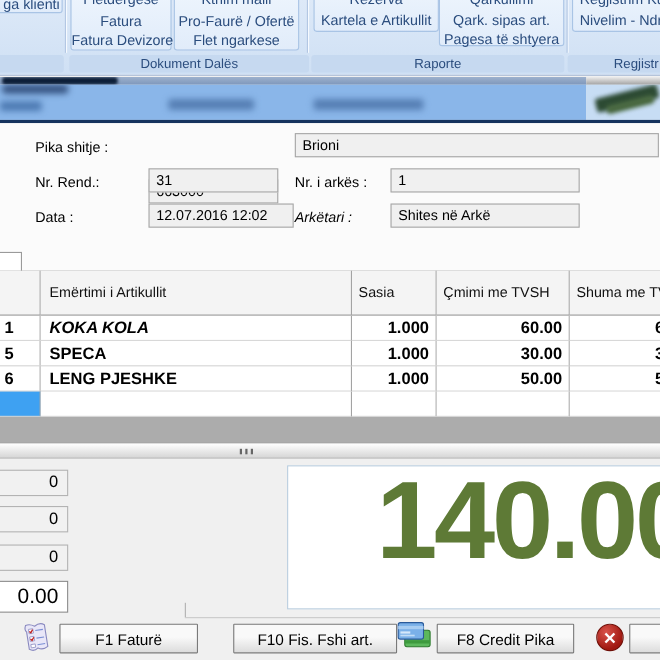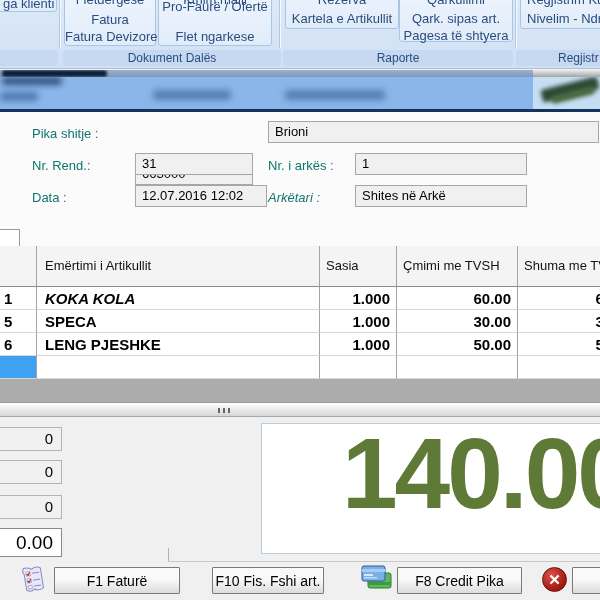--- a/index.html
+++ b/index.html
@@ -24,21 +24,21 @@
   .strip-left{left:0;top:70px;width:533px;height:7px;background:linear-gradient(#9db1cd,#7e97bb);overflow:hidden;}
   .strip-right{left:533px;top:70px;width:67px;height:7px;background:linear-gradient(#ececec,#a3a3a3);}
   .banner{left:0;top:77px;width:533px;height:32px;background:#8ab6e9;overflow:hidden;}
   .banner-right{left:533px;top:77px;width:67px;height:32px;background:#c7ddf4;overflow:hidden;}
   .smudge{position:absolute;filter:blur(3px);border-radius:3px;}
   .banner-bottom{left:0;top:109px;width:600px;height:3px;background:#16335e;}
 
   
   .formpanel{left:0;top:112px;width:600px;height:134px;background:#fbfbfb;}
   .cutbox{left:-30px;top:117px;width:48px;height:120px;background:#fff;border:1px solid #9a9a9a;}
-  .flabel{position:absolute;font-size:13px;color:#0f766e;white-space:nowrap;}
+  .flabel{position:absolute;font-size:13px;color:#000000;white-space:nowrap;}
   .field{position:absolute;background:#f0f0f0;border:1px solid #a6a6a6;
          font-size:13px;color:#000;line-height:20px;padding:0 6px;white-space:nowrap;overflow:hidden;}
 
   
   .grid{left:0;top:246px;width:600px;height:156px;overflow:hidden;background:#acacac;}
   .grow{position:absolute;left:0;width:640px;display:flex;}
   .cell{box-sizing:border-box;border-right:1px solid #a3a3a3;border-bottom:1px solid #d8d8d8;
         overflow:hidden;white-space:nowrap;}
   .hcell{background:#f4f4f4;border-bottom:1px solid #8a8a8a;font-size:13px;color:#111;
          display:flex;align-items:center;line-height:16px;}
@@ -85,21 +85,21 @@
 
   <div class="rsep" style="left:59px;"></div>
 
   <div class="rbox" style="left:64px;top:-30px;width:90px;height:74px;">
     <span class="rline" style="top:21px;">Fletdërgesë</span>
     <span class="rline" style="top:41px;">Fatura</span>
     <span class="rline" style="top:58px;">Fatura Devizore</span>
   </div>
   <div class="rbox" style="left:158px;top:-30px;width:112px;height:74px;">
     <span class="rline" style="top:21px;">Kthim malli</span>
-    <span class="rline" style="top:28px;">Pro-Faurë / Ofertë</span>
+    <span class="rline" style="top:41px;">Pro-Faurë / Ofertë</span>
     <span class="rline" style="top:58px;">Flet ngarkese</span>
   </div>
 
   <div class="rsep" style="left:279px;"></div>
 
   <div class="rbox" style="left:285px;top:-30px;width:112px;height:57px;">
     <span class="rline" style="top:21px;">Rezerva</span>
     <span class="rline" style="top:40px;">Kartela e Artikullit</span>
   </div>
   <div class="rbox" style="left:399px;top:-30px;width:112px;height:70px;">
@@ -229,21 +229,21 @@
       <rect x="7" y="15" width="4" height="4" fill="#fff" stroke="#9a9ac8" stroke-width="0.8"></rect>
       <path d="M7.5 17 l1.2 1.4 l2 -2.6" stroke="#c02020" stroke-width="1.2" fill="none"></path>
       <rect x="7" y="22" width="4" height="3" fill="#fff" stroke="#9a9ac8" stroke-width="0.8"></rect>
       <line x1="13" y1="10" x2="20" y2="10" stroke="#7a8fd4" stroke-width="1"></line>
       <line x1="13" y1="17" x2="20" y2="17" stroke="#7a8fd4" stroke-width="1"></line>
       <line x1="13" y1="23" x2="20" y2="23" stroke="#7a8fd4" stroke-width="1"></line>
     </g>
   </svg>
 
   <div class="fbtn" style="left:54px;width:126px;">F1 Faturë</div>
-  <div class="fbtn" style="left:212px;width:112px;">F10 Fis. Fshi art.</div>
+  <div class="fbtn" style="left:212px;width:149px;">F10 Fis. Fshi art.</div>
 
   <svg class="abs" style="left:360px;top:146px;" width="33" height="30" viewBox="0 0 33 30">
     <rect x="8" y="10" width="23" height="15" rx="2" fill="#5cb85c" stroke="#2d7a2d" stroke-width="1"></rect>
     <rect x="8" y="19" width="23" height="3" fill="#3d9a3d"></rect>
     <rect x="2" y="3" width="23" height="15" rx="2" fill="#7ab0e8" stroke="#2a5a9a" stroke-width="1"></rect>
     <rect x="2" y="6" width="23" height="3" fill="#a8cdf2"></rect>
     <rect x="4" y="11" width="9" height="2" fill="#d6e8fa"></rect>
     <rect x="4" y="14" width="13" height="1.5" fill="#c2dcf6"></rect>
   </svg>
 

